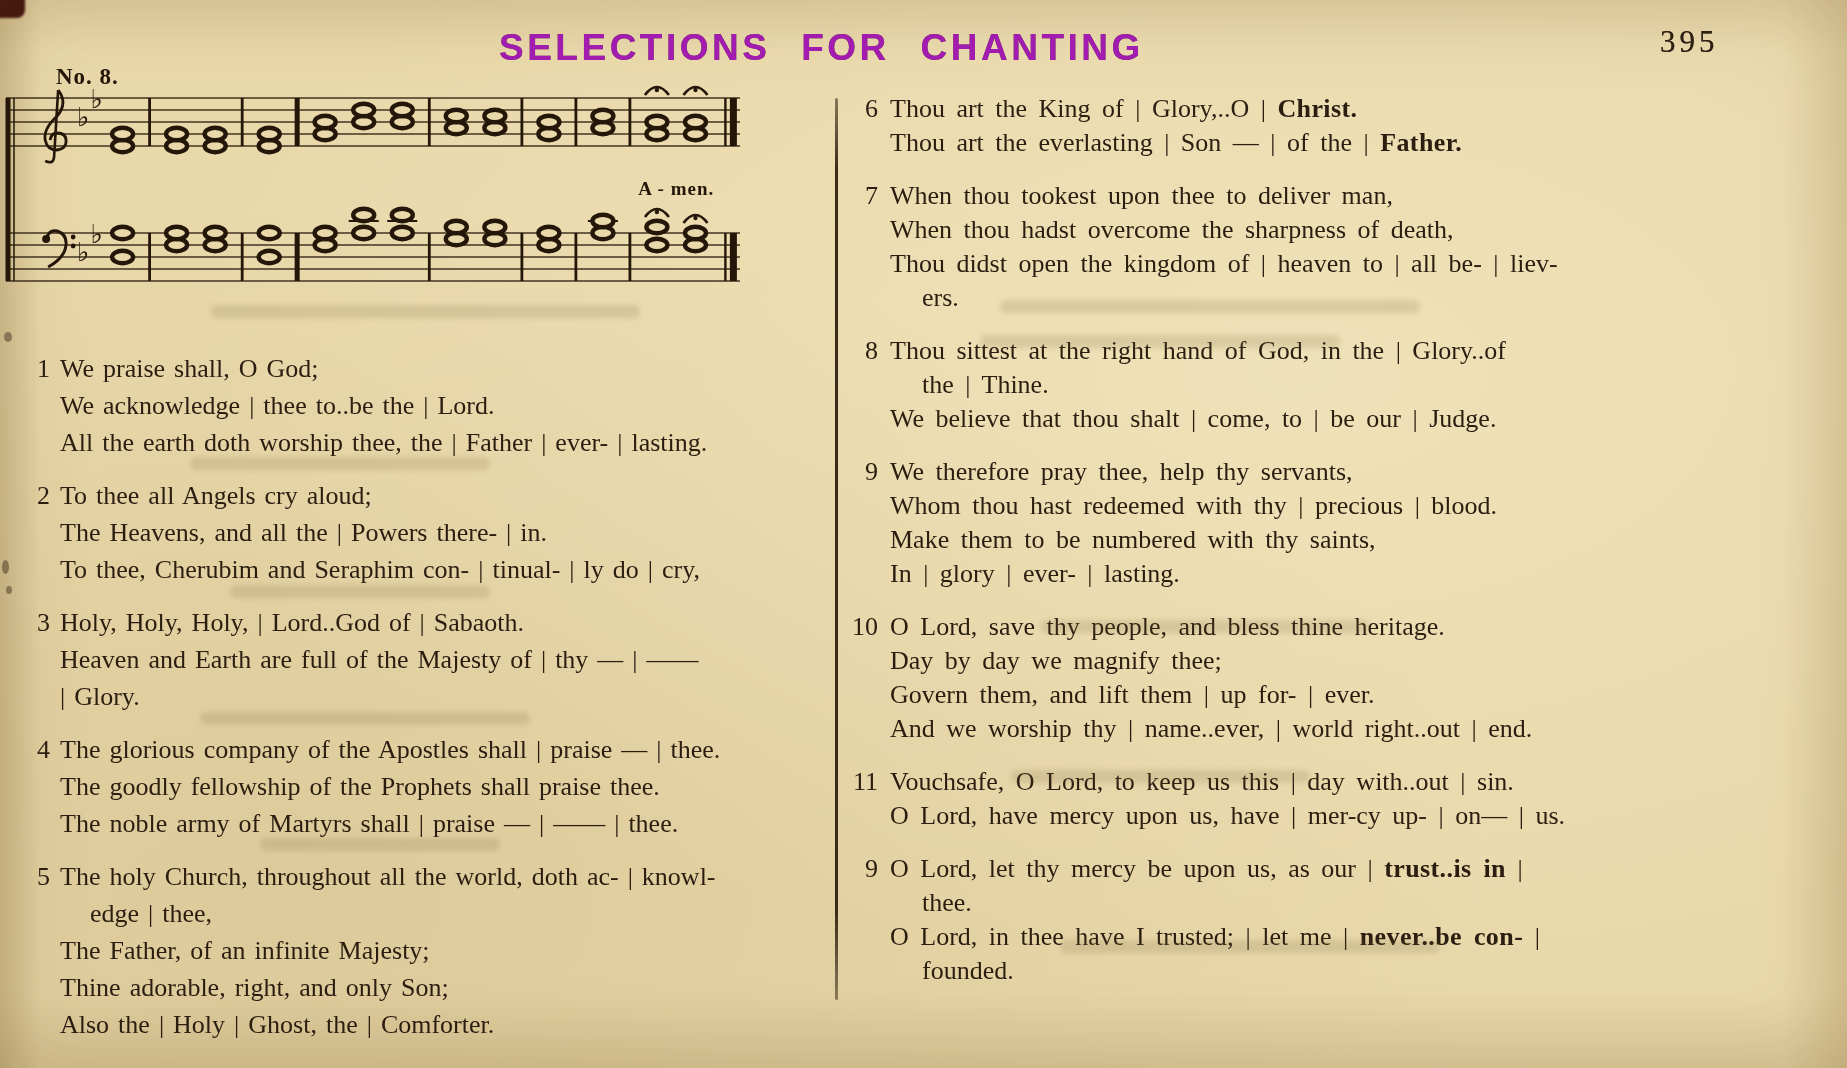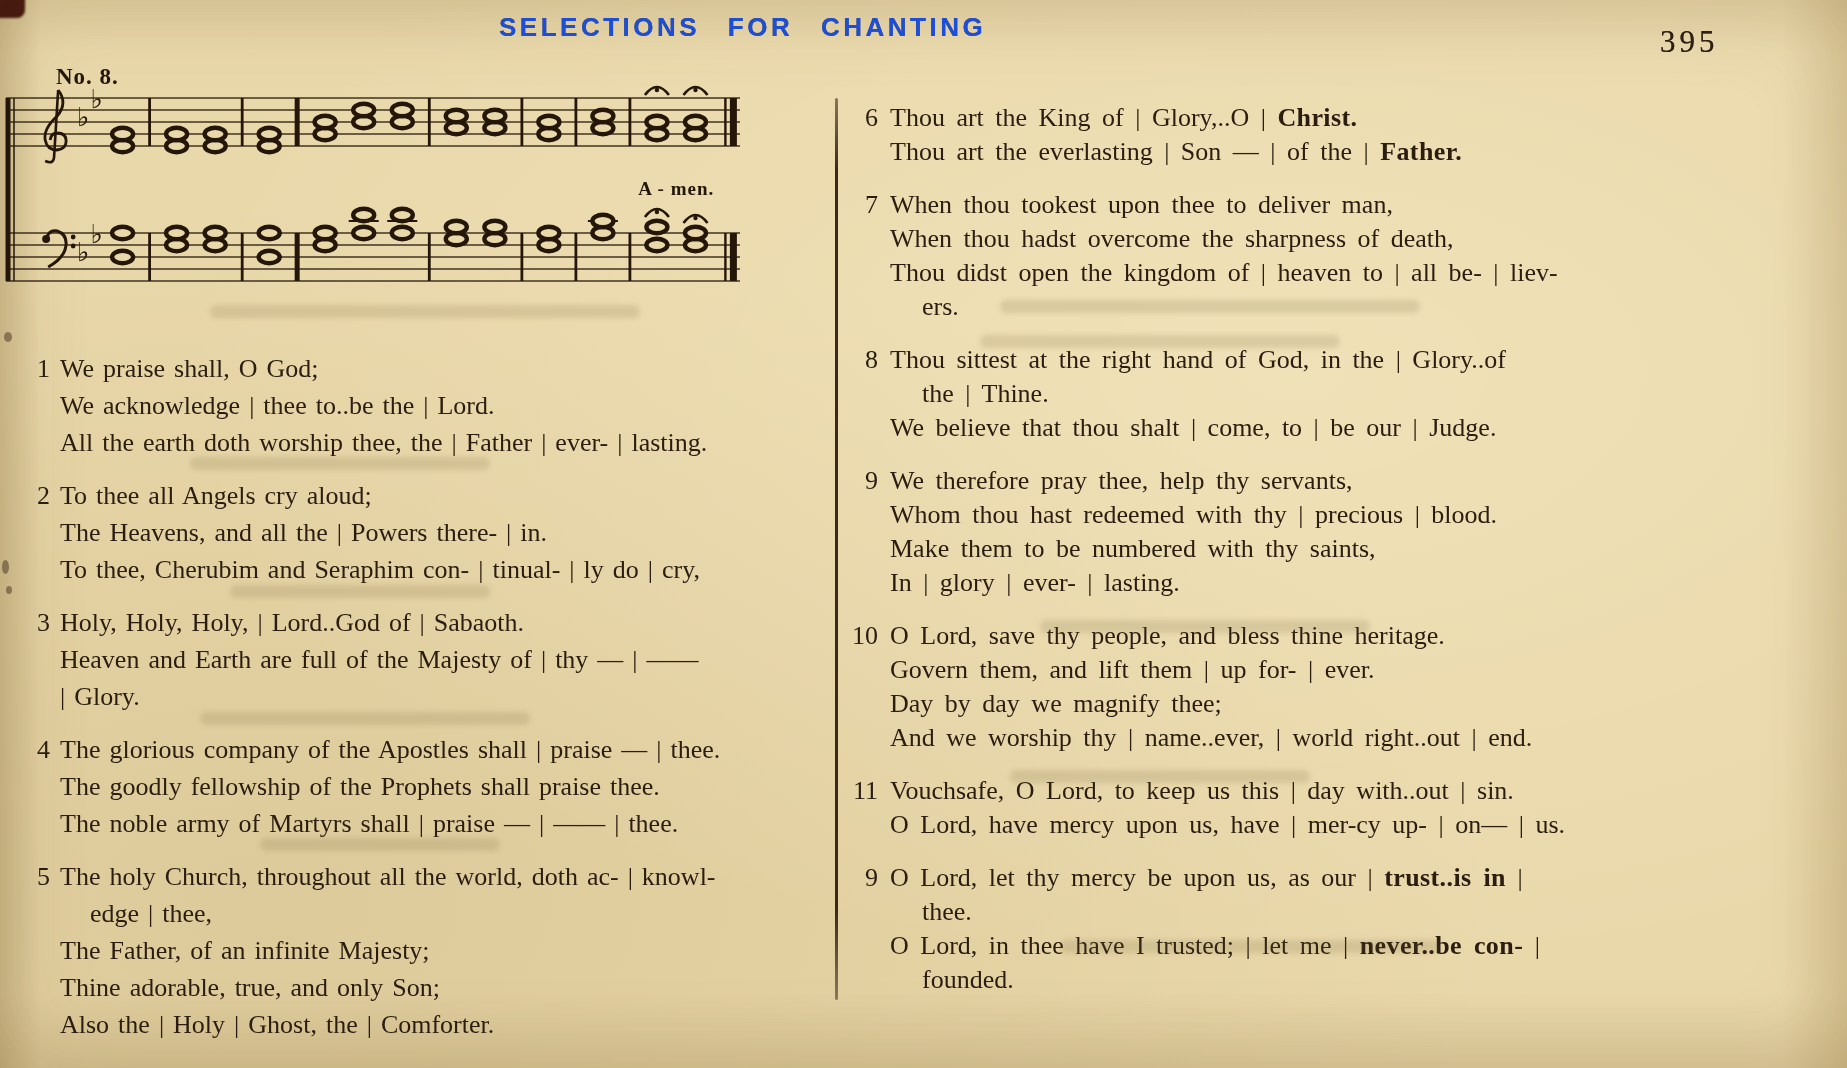--- a/index.html
+++ b/index.html
@@ -10,39 +10,39 @@
       radial-gradient(ellipse at 15% 85%, rgba(150,118,60,.14), transparent 55%),
       linear-gradient(90deg, rgba(120,92,44,.22), transparent 2.2%),
       linear-gradient(270deg, rgba(150,120,62,.20), transparent 3.5%),
       linear-gradient(0deg, rgba(135,105,55,.14), transparent 7%),
       linear-gradient(180deg, rgba(135,105,55,.10), transparent 5%),
       #e9d8aa;
     font-family:"Liberation Serif", serif;
     color:#2b1d10;
   }
   .hdr{
-    position:absolute;top:12px;left:499px;
+    position:absolute;top:27px;left:499px;
     font-family:"Liberation Sans", sans-serif;
-    font-weight:bold;font-size:26px;letter-spacing:3.5px;word-spacing:17px;
-    color:#1d4ed8;text-shadow:0 0 .6px rgba(48,36,22,.75);
+    font-weight:bold;font-size:37px;letter-spacing:3.5px;word-spacing:17px;
+    color:#a21caf;text-shadow:0 0 .6px rgba(48,36,22,.75);
     white-space:nowrap;
   }
   .pageno{
     position:absolute;top:24px;left:1660px;
     font-weight:normal;font-size:31px;letter-spacing:4px;color:#2e2114;
     text-shadow:0 0 .6px rgba(46,33,20,.8);
   }
   .music-label{
     position:absolute;top:64px;left:56px;
     font-weight:bold;font-size:23px;color:#241709;letter-spacing:1px;
   }
   .music-wrap{position:absolute;left:4px;top:83px;width:740px;height:218px;}
   .col{position:absolute;white-space:nowrap;}
   .col-left{left:22px;top:350px;width:810px;font-size:26px;line-height:37px;word-spacing:2.5px;}
-  .col-right{left:840px;top:101px;width:1000px;font-size:26px;line-height:34px;word-spacing:5px;}
+  .col-right{left:840px;top:92px;width:1000px;font-size:26px;line-height:34px;word-spacing:5px;}
   .verse{margin-bottom:16px;}
   .col-right .verse{margin-bottom:19px;}
   .vline{padding-left:38px;}
   .vline.first{padding-left:0;}
   .vline.wrap{padding-left:68px;}
   .col-right .vline{padding-left:50px;}
   .col-right .vline.first{padding-left:0;}
   .col-right .vline.wrap{padding-left:82px;}
   .vnum{display:inline-block;width:28px;text-align:right;margin-right:10px;}
   .col-right .vnum{width:38px;margin-right:12px;}
@@ -208,21 +208,21 @@
     </div>
     <div class="verse">
       <div class="vline first"><span class="vnum">4</span><span>The glorious company of the Apostles shall | praise — | thee.</span></div>
       <div class="vline"><span>The goodly fellowship of the Prophets shall praise thee.</span></div>
       <div class="vline"><span>The noble army of Martyrs shall | praise — | —— | thee.</span></div>
     </div>
     <div class="verse">
       <div class="vline first"><span class="vnum">5</span><span>The holy Church, throughout all the world, doth ac- | knowl-</span></div>
       <div class="vline wrap"><span>edge | thee,</span></div>
       <div class="vline"><span>The Father, of an infinite Majesty;</span></div>
-      <div class="vline"><span>Thine adorable, true, and only Son;</span></div>
+      <div class="vline"><span>Thine adorable, right, and only Son;</span></div>
       <div class="vline"><span>Also the | Holy | Ghost, the | Comforter.</span></div>
     </div>
   </div>
 <div class="col col-right" id="col-right">
     <div class="verse">
       <div class="vline first"><span class="vnum">6</span><span>Thou art the King of | Glory,..O | </span><b>Christ.</b></div>
       <div class="vline"><span>Thou art the everlasting | Son — | of the | </span><b>Father.</b></div>
     </div>
     <div class="verse">
       <div class="vline first"><span class="vnum">7</span><span>When thou tookest upon thee to deliver man,</span></div>
@@ -236,22 +236,22 @@
       <div class="vline"><span>We believe that thou shalt | come, to | be our | Judge.</span></div>
     </div>
     <div class="verse">
       <div class="vline first"><span class="vnum">9</span><span>We therefore pray thee, help thy servants,</span></div>
       <div class="vline"><span>Whom thou hast redeemed with thy | precious | blood.</span></div>
       <div class="vline"><span>Make them to be numbered with thy saints,</span></div>
       <div class="vline"><span>In | glory | ever- | lasting.</span></div>
     </div>
     <div class="verse">
       <div class="vline first"><span class="vnum">10</span><span>O Lord, save thy people, and bless thine heritage.</span></div>
+      <div class="vline"><span>Day by day we magnify thee;</span></div>
       <div class="vline"><span>Govern them, and lift them | up for- | ever.</span></div>
-      <div class="vline"><span>Day by day we magnify thee;</span></div>
       <div class="vline"><span>And we worship thy | name..ever, | world right..out | end.</span></div>
     </div>
     <div class="verse">
       <div class="vline first"><span class="vnum">11</span><span>Vouchsafe, O Lord, to keep us this | day with..out | sin.</span></div>
       <div class="vline"><span>O Lord, have mercy upon us, have | mer-cy up- | on— | us.</span></div>
     </div>
     <div class="verse">
       <div class="vline first"><span class="vnum">9</span><span>O Lord, let thy mercy be upon us, as our | </span><b>trust..is in</b><span> |</span></div>
       <div class="vline wrap"><span>thee.</span></div>
       <div class="vline"><span>O Lord, in thee have I trusted; | let me | </span><b>never..be con-</b><span> |</span></div>

